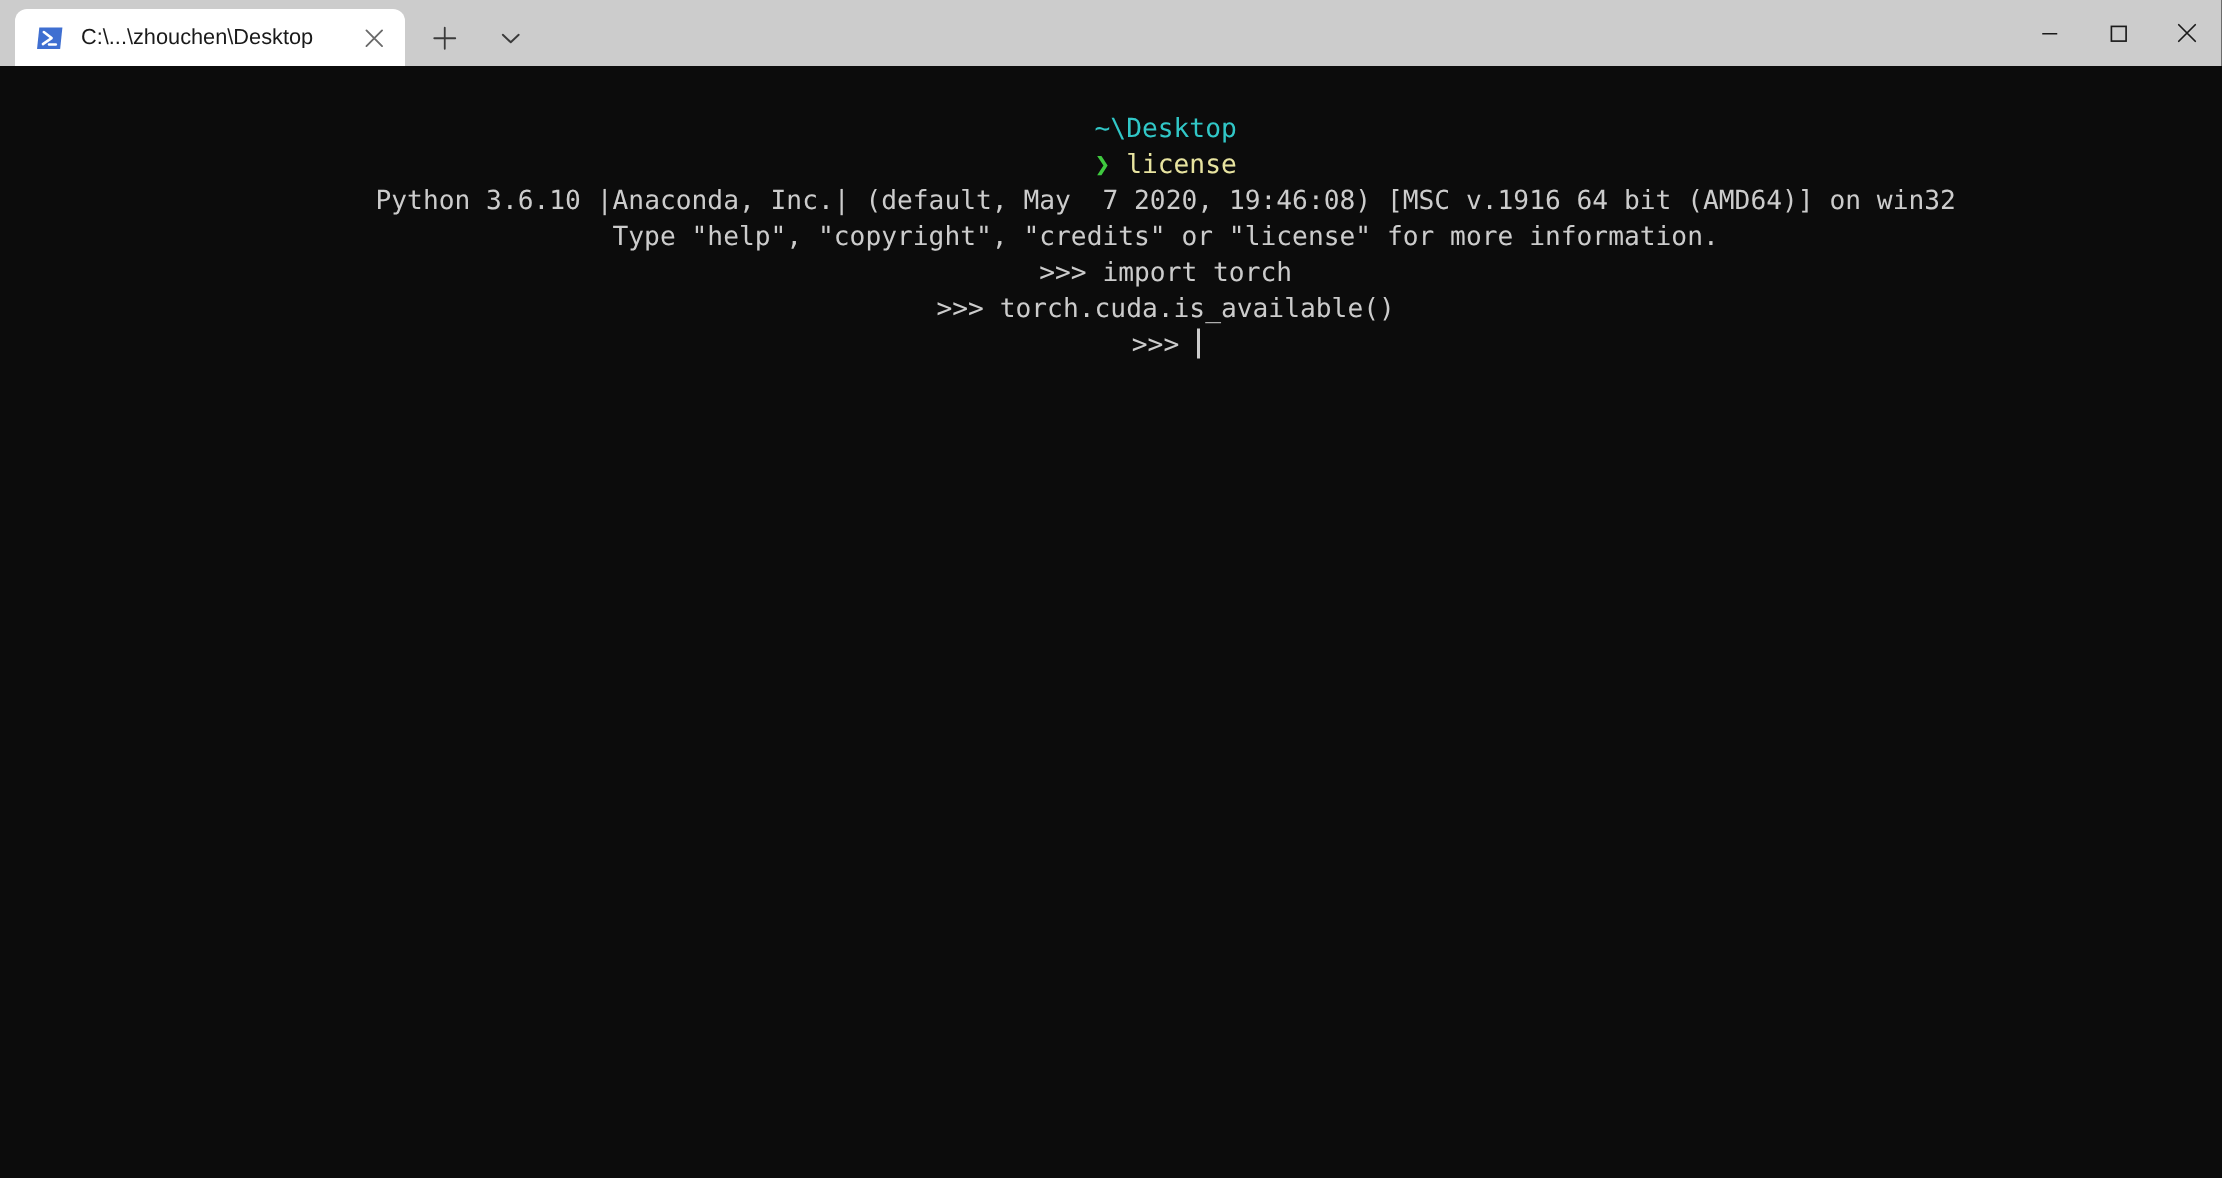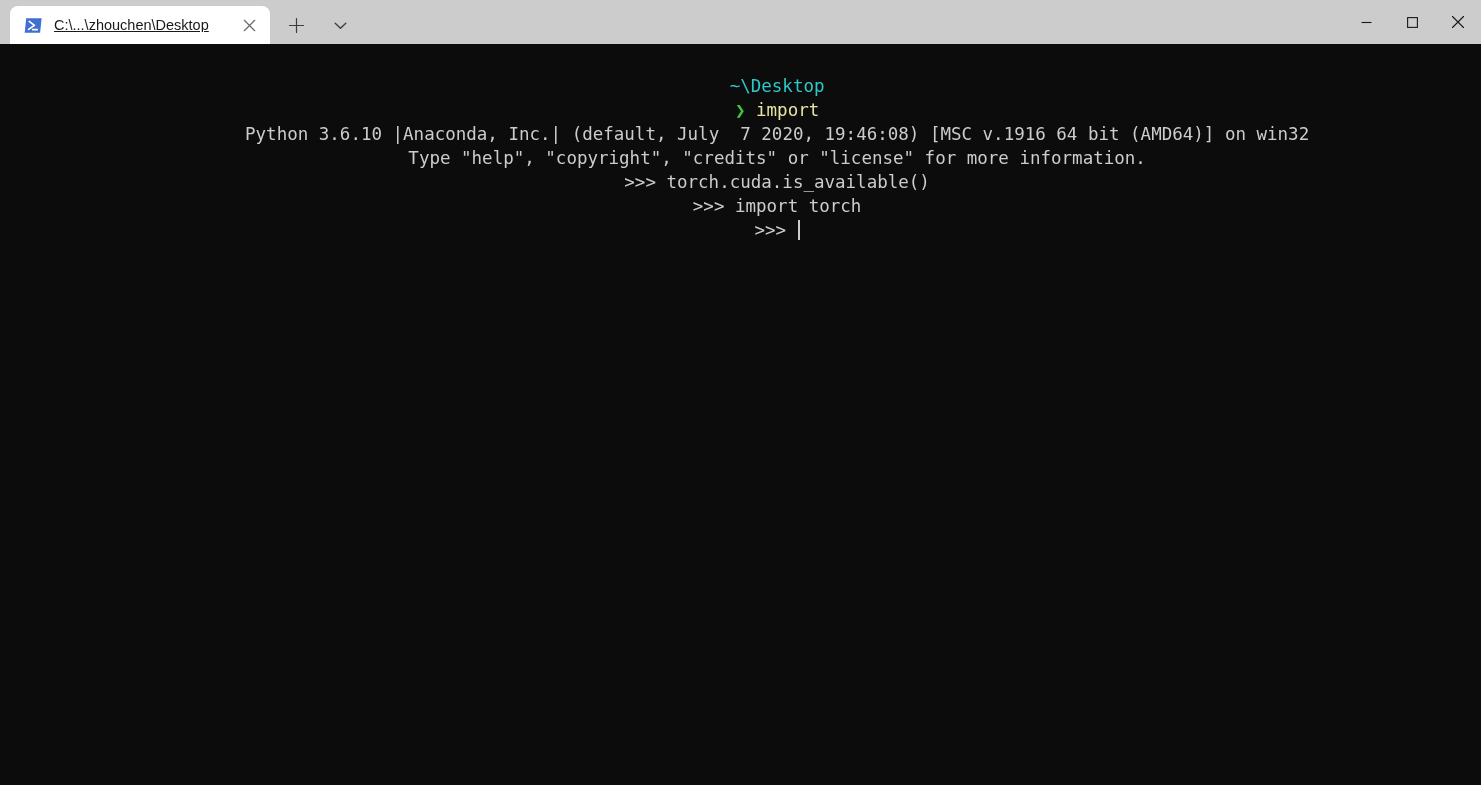--- a/index.html
+++ b/index.html
@@ -64,21 +64,20 @@
 
   .tab-title {
     flex: 1 1 auto;
     font-size: 14.5px;
     line-height: 1;
     color: #1a1a1a;
     white-space: nowrap;
     overflow: hidden;
     text-overflow: clip;
     font-family: "Liberation Sans", sans-serif;
-    text-decoration: underline;
   }
 
   .tab-close {
     flex: 0 0 auto;
     width: 30px;
     height: 30px;
     display: flex;
     align-items: center;
     justify-content: center;
     border-radius: 4px;
@@ -205,39 +204,39 @@
 
   </div>
 
   <div id="terminal">
 
     <div class="line">
       <span class="c-cyan">~\Desktop</span>
     </div>
 
     <div class="line">
-      <span class="c-green">❯</span><span class="c-gray"> </span><span class="c-yellow">import</span>
-    </div>
-
-    <div class="line">
-      <span>Python 3.6.10 |Anaconda, Inc.| (default, July  7 2020, 19:46:08) [MSC v.1916 64 bit (AMD64)] on win32</span>
+      <span class="c-green">❯</span><span class="c-gray"> </span><span class="c-yellow">license</span>
+    </div>
+
+    <div class="line">
+      <span>Python 3.6.10 |Anaconda, Inc.| (default, May  7 2020, 19:46:08) [MSC v.1916 64 bit (AMD64)] on win32</span>
     </div>
 
     <div class="line">
       <span>Type "help", "copyright", "credits" or "license" for more information.</span>
     </div>
 
     <div class="line">
+      <span>&gt;&gt;&gt; import torch</span>
+    </div>
+
+    <div class="line">
       <span>&gt;&gt;&gt; torch.cuda.is_available()</span>
     </div>
 
-    <div class="line">
-      <span>&gt;&gt;&gt; import torch</span>
-    </div>
-
 
     <div class="line">
       <span>&gt;&gt;&gt; </span><span class="cursor"></span>
     </div>
 
   </div>
 
 </div>
 
 </body></html>

